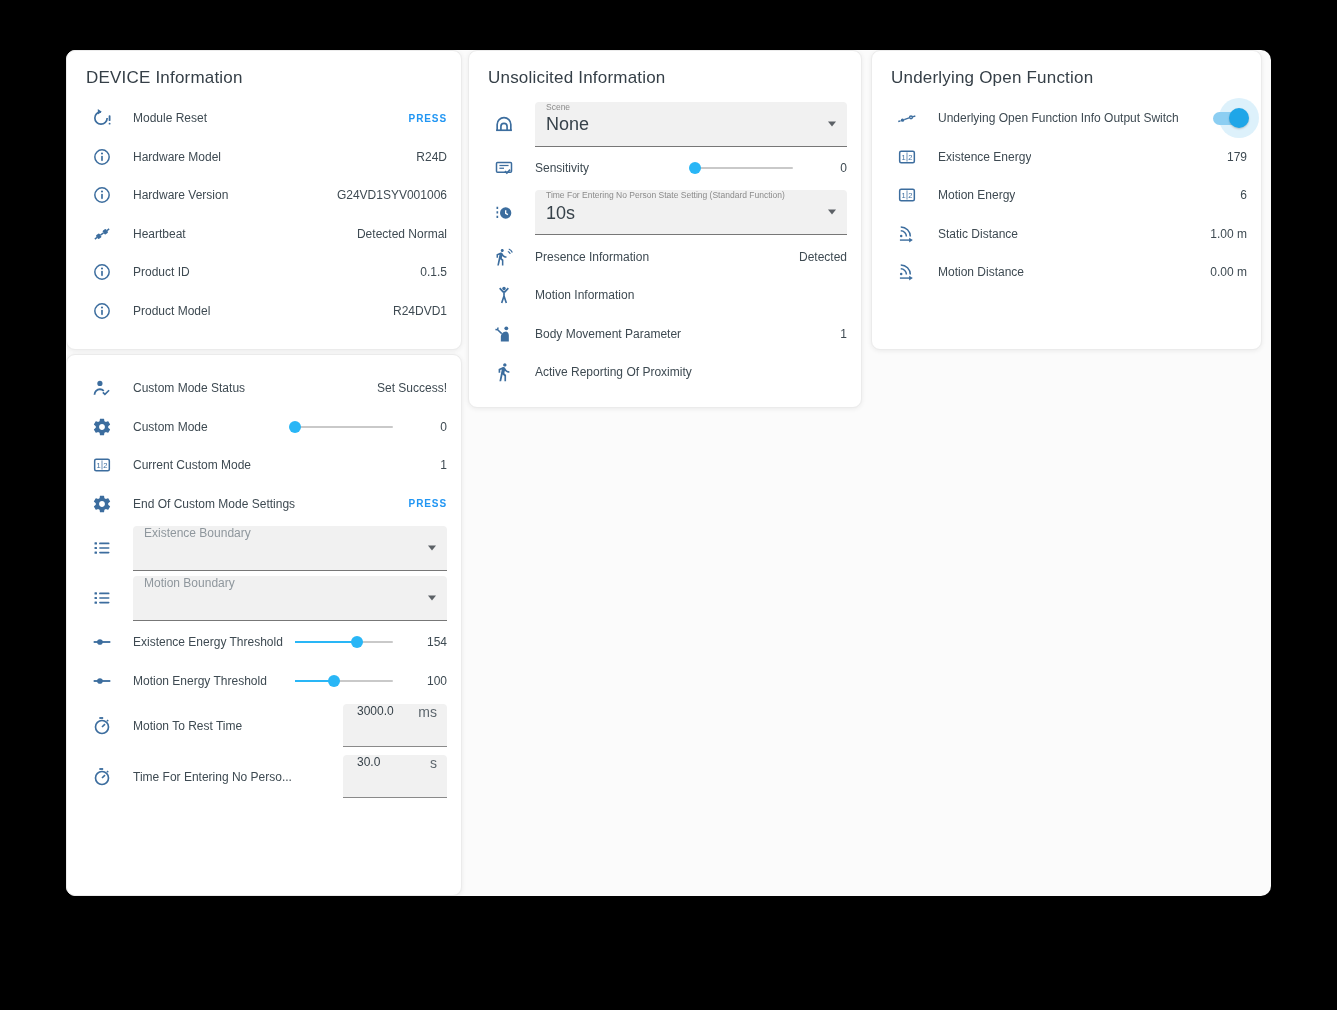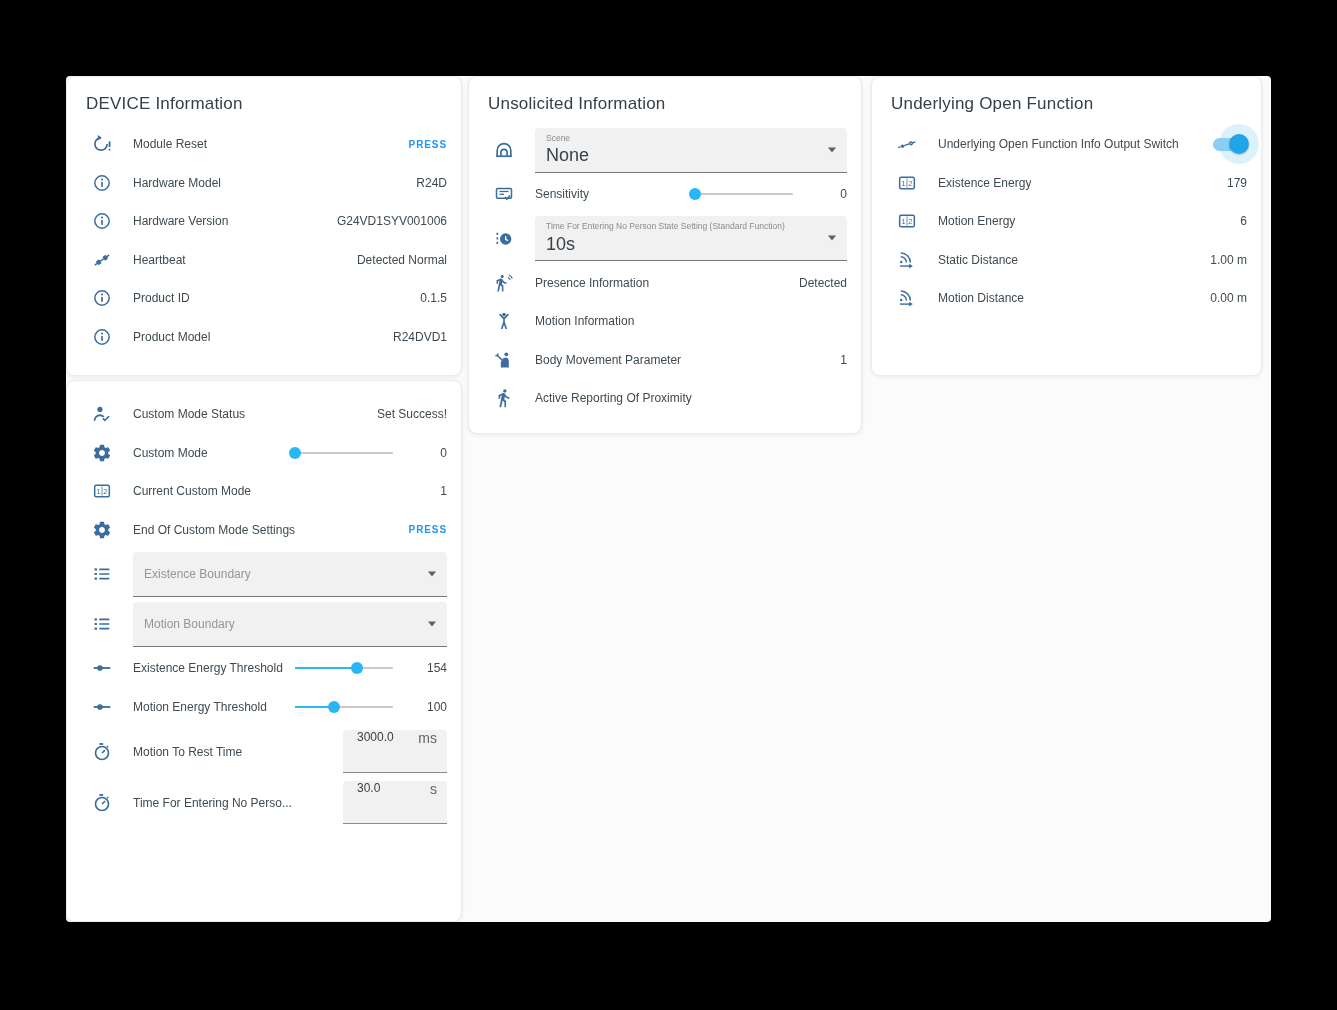--- a/index.html
+++ b/index.html
@@ -1,19 +1,19 @@
 <!DOCTYPE html>
 <html style="--icon: #3c6d9e; --accent: #2196f3; --slider: #29b6f6; --toggle-thumb: #1fa6e8; --toggle-track: #8ccef2; --toggle-halo: rgba(41,170,232,0.16);"><head>
 <meta charset="utf-8">
 <style>
   html,body{margin:0;padding:0;background:#000;}
   .stage{position:relative;width:1337px;height:1010px;background:#000;overflow:hidden;
          font-family:"Liberation Sans",sans-serif;}
-  .canvas{position:absolute;left:66px;top:76px;width:1205px;height:846px;background:#fbfbfb;
-          border-radius:4px;}
+  .canvas{position:absolute;left:66px;top:50px;width:1205px;height:846px;background:#fbfbfb;
+          border-radius:10px;}
   .card{position:absolute;background:#fff;border:1px solid #ebebeb;border-radius:9px;
         box-shadow:0 1px 5px rgba(0,0,0,.07);padding:14px 13px 8px 15px;box-sizing:border-box;}
   .card-device-information{left:0;top:0;width:396px;height:300px;}
   .card-custom-settings{left:0;top:304px;width:396px;height:542px;}
   .card-unsolicited-information{left:402px;top:0;width:394px;height:358px;}
   .card-underlying-open-function{left:805px;top:0;width:391px;height:300px;}
   .card-title{font-size:17px;color:#353f47;margin:3px 0 11px 4px;letter-spacing:.2px;}
   .row{display:flex;align-items:center;height:38.5px;padding:0 1px;position:relative;}
   .row-dropdown{height:50px;}
   .row-input{height:51px;}
@@ -26,21 +26,21 @@
          letter-spacing:.9px;cursor:pointer;}
   .slider{margin-left:auto;width:98px;height:2px;background:#c9c9c9;border-radius:2px;
           position:relative;cursor:pointer;}
   .slider .fill{position:absolute;left:0;top:0;height:2px;background:var(--slider,#29b6f6);}
   .slider .thumb{position:absolute;top:50%;width:12px;height:12px;border-radius:50%;
                  background:var(--slider,#29b6f6);transform:translate(-50%,-50%);cursor:grab;}
   .slider-val{min-width:46px;text-align:right;margin-left:8px;font-size:12px;color:#3e4a52;
               white-space:nowrap;}
   .dropbox{flex:1;height:44px;background:#f1f1f1;border-bottom:1px solid #777;
            border-radius:4px 4px 0 0;position:relative;display:flex;flex-direction:column;
-           justify-content:center;padding:0 30px 0 11px;cursor:pointer;min-width:0;}
+           padding:0 30px 0 11px;cursor:pointer;min-width:0;}
   .dropbox .tiny{font-size:8.5px;color:#8b8b8b;margin-bottom:2.5px;white-space:nowrap;
                  overflow:hidden;}
   .dropbox .val{font-size:18px;color:#37424a;}
   .dropbox .placeholder{font-size:12px;color:#8f979d;}
   .dropbox .arrow{position:absolute;right:11px;top:50%;transform:translateY(-50%);
                   width:0;height:0;border-left:4.5px solid transparent;
                   border-right:4.5px solid transparent;border-top:5px solid #5c6166;}
   .inputbox{margin-left:auto;width:104px;height:43px;background:#f1f1f1;
             border-bottom:1px solid #8a8a8a;border-radius:4px 4px 0 0;display:flex;
             align-items:flex-start;padding:0 10px 0 14px;box-sizing:border-box;cursor:text;}

